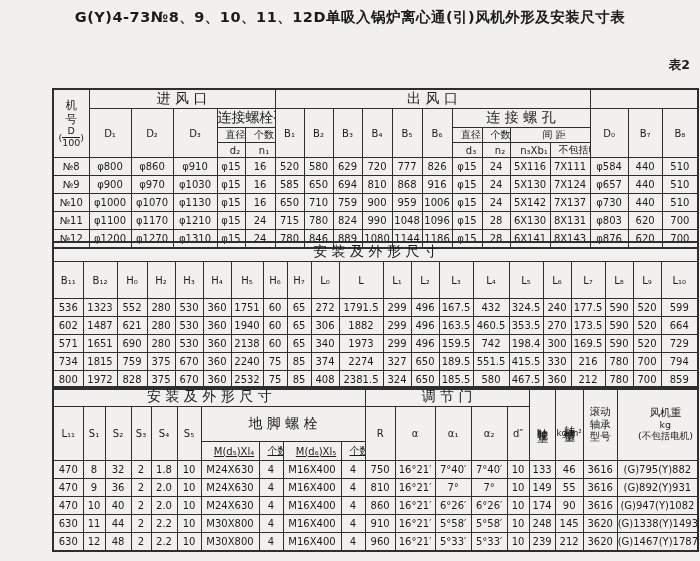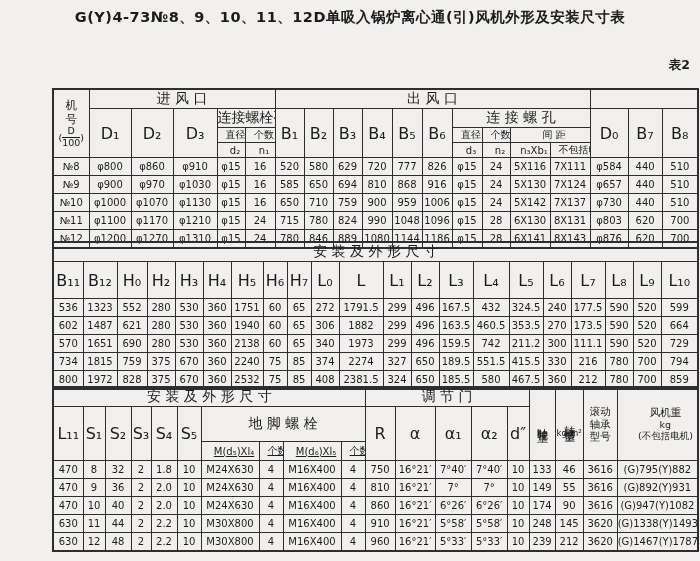--- a/index.html
+++ b/index.html
@@ -22,21 +22,21 @@
   .t-bot{top:386px;}
   th,td{
     border:1px solid #2e2e2e;
     text-align:center;vertical-align:middle;
     padding:0;font-weight:normal;
     overflow:hidden;white-space:nowrap;
   }
   table{border:2px solid #2e2e2e;}
   td{font-size:10px;height:17px;}
   th.grp{font-size:14px;height:14px;}
-  th.lbl{font-size:16px;}
+  th.lbl{font-size:10px;}
   th.sub{font-size:10px;height:13px;padding-left:8px;}
   .t-top thead tr:nth-child(3) th{height:13px;}
   .t-mid thead tr:nth-child(2) th{height:36px;}
   .t-bot thead tr:nth-child(2) th{height:34px;}
   .t-bot thead tr:nth-child(3) th{height:18px;text-decoration:underline;}
 
   .mk{font-size:11.5px;line-height:1.2;}
   .frwrap{display:flex;align-items:center;justify-content:center;font-size:9.5px;}
   .fr{display:inline-block;text-align:center;line-height:1.1;}
   .fr .num{display:block;border-bottom:1px solid #1b1b1b;padding:0 3px;}
@@ -326,38 +326,38 @@
           <td>163.5</td>
           <td>460.5</td>
           <td>353.5</td>
           <td>270</td>
           <td>173.5</td>
           <td>590</td>
           <td>520</td>
           <td>664</td>
         </tr>
         <tr>
-          <td>570</td>
+          <td>571</td>
           <td>1651</td>
           <td>690</td>
           <td>280</td>
           <td>530</td>
           <td>360</td>
           <td>2138</td>
           <td>60</td>
           <td>65</td>
           <td>340</td>
           <td>1973</td>
           <td>299</td>
           <td>496</td>
           <td>159.5</td>
           <td>742</td>
-          <td>211.2</td>
+          <td>198.4</td>
           <td>300</td>
-          <td>111.1</td>
+          <td>169.5</td>
           <td>590</td>
           <td>520</td>
           <td>729</td>
         </tr>
         <tr>
           <td>734</td>
           <td>1815</td>
           <td>759</td>
           <td>375</td>
           <td>670</td>

